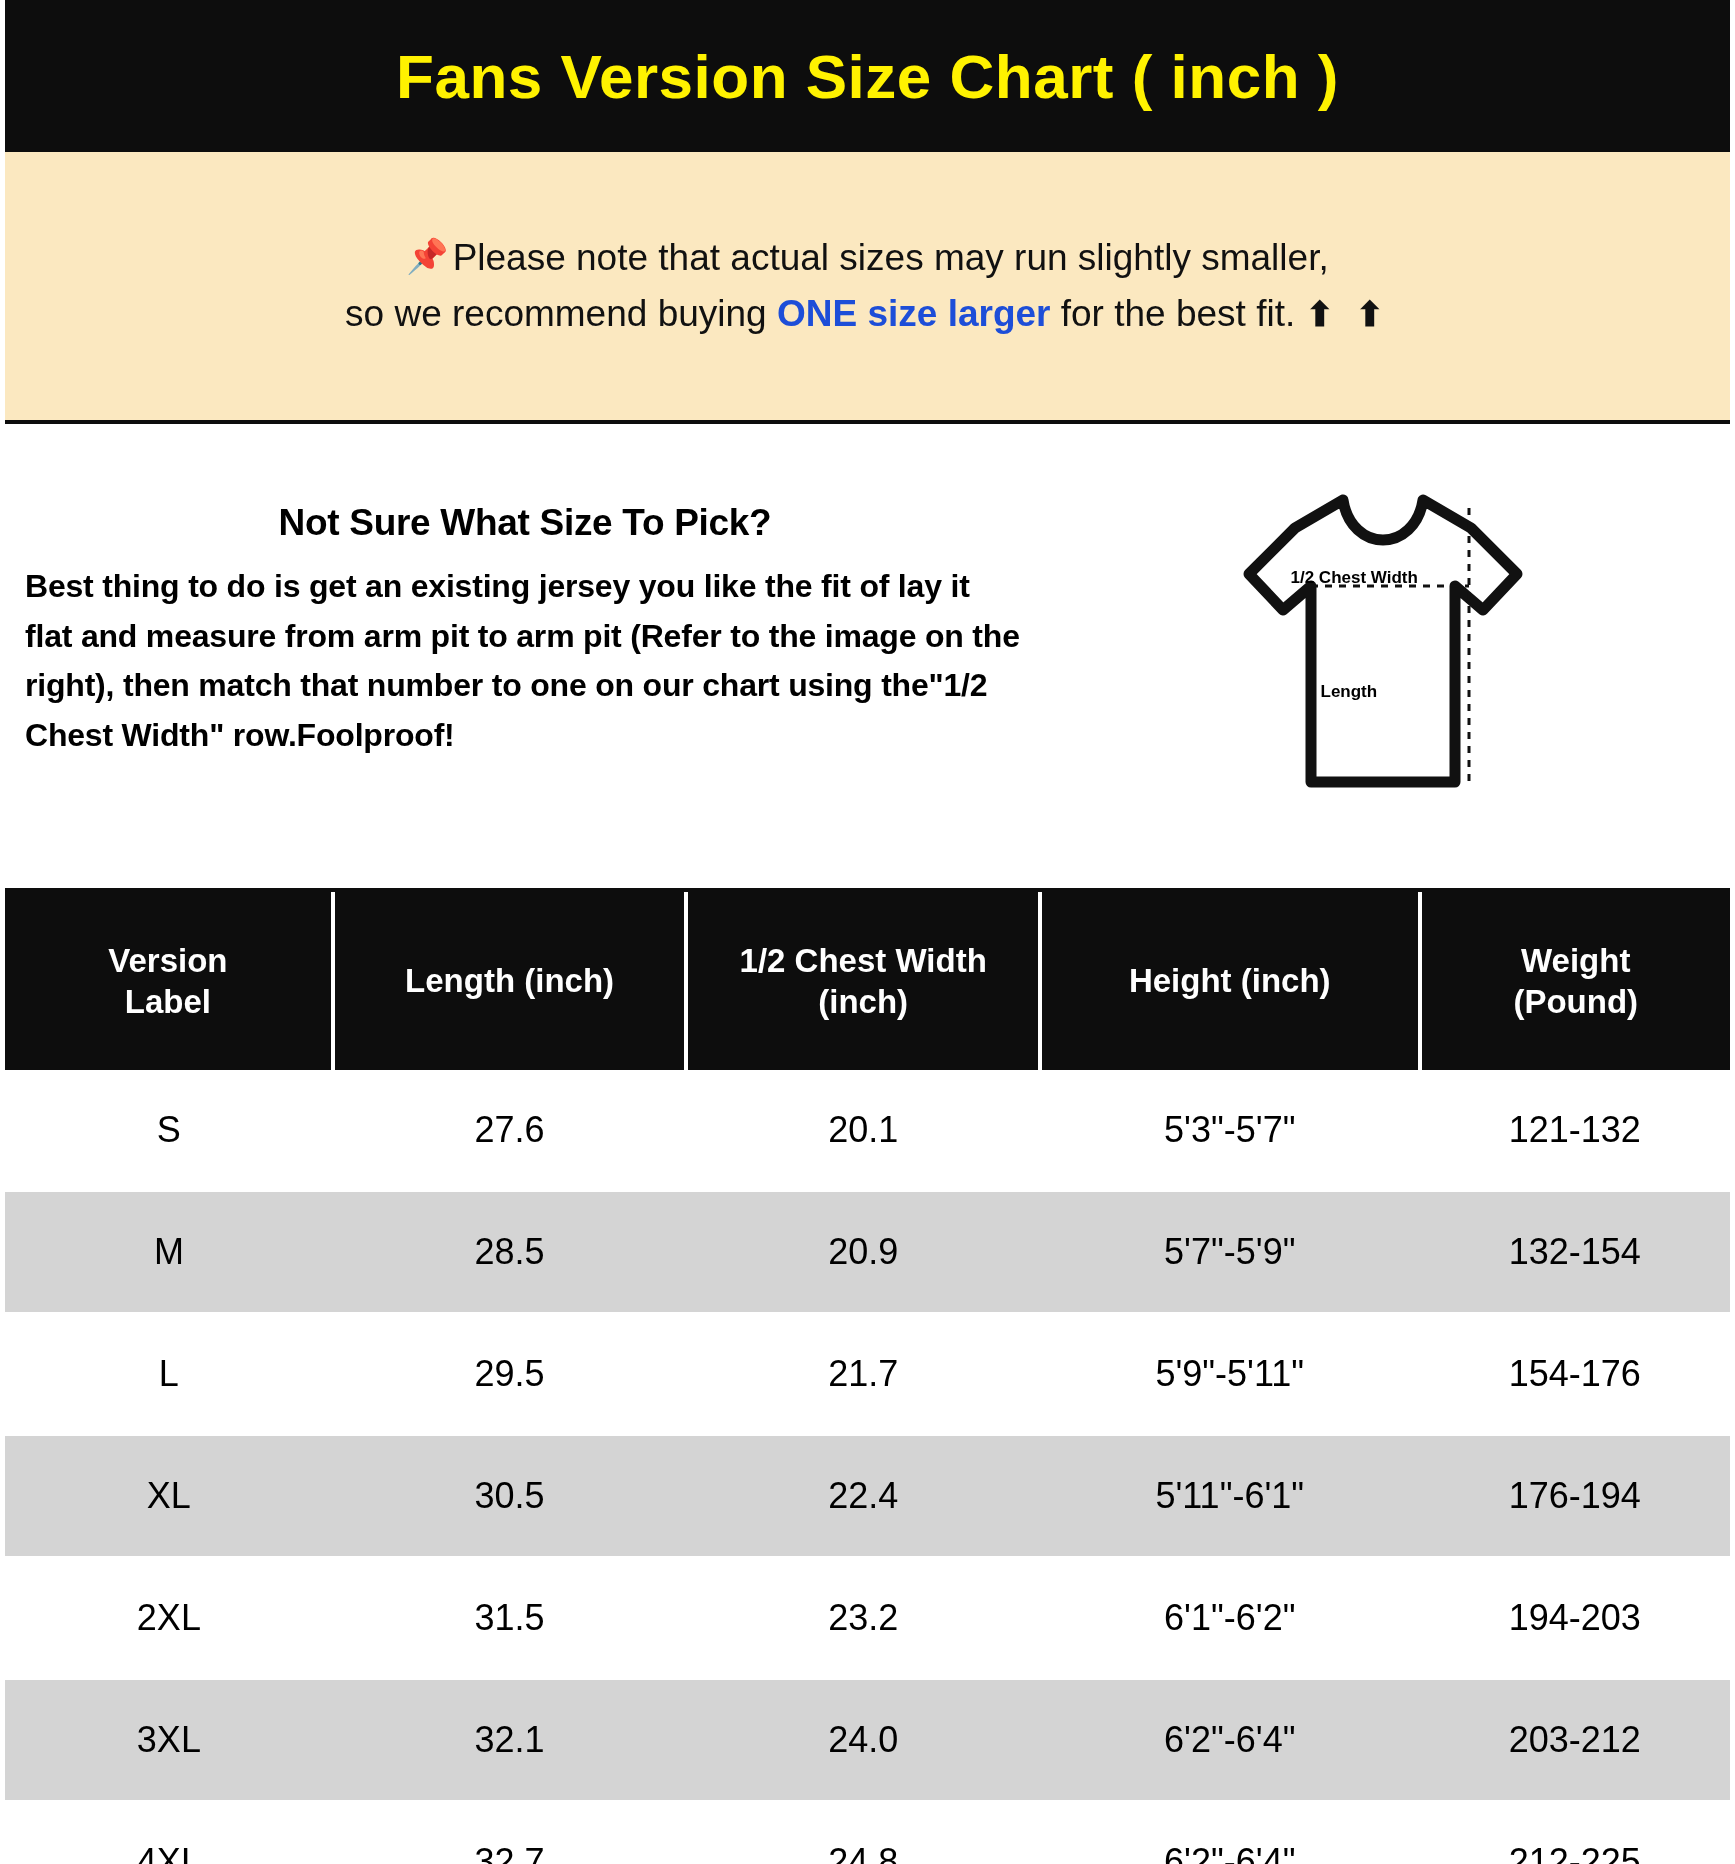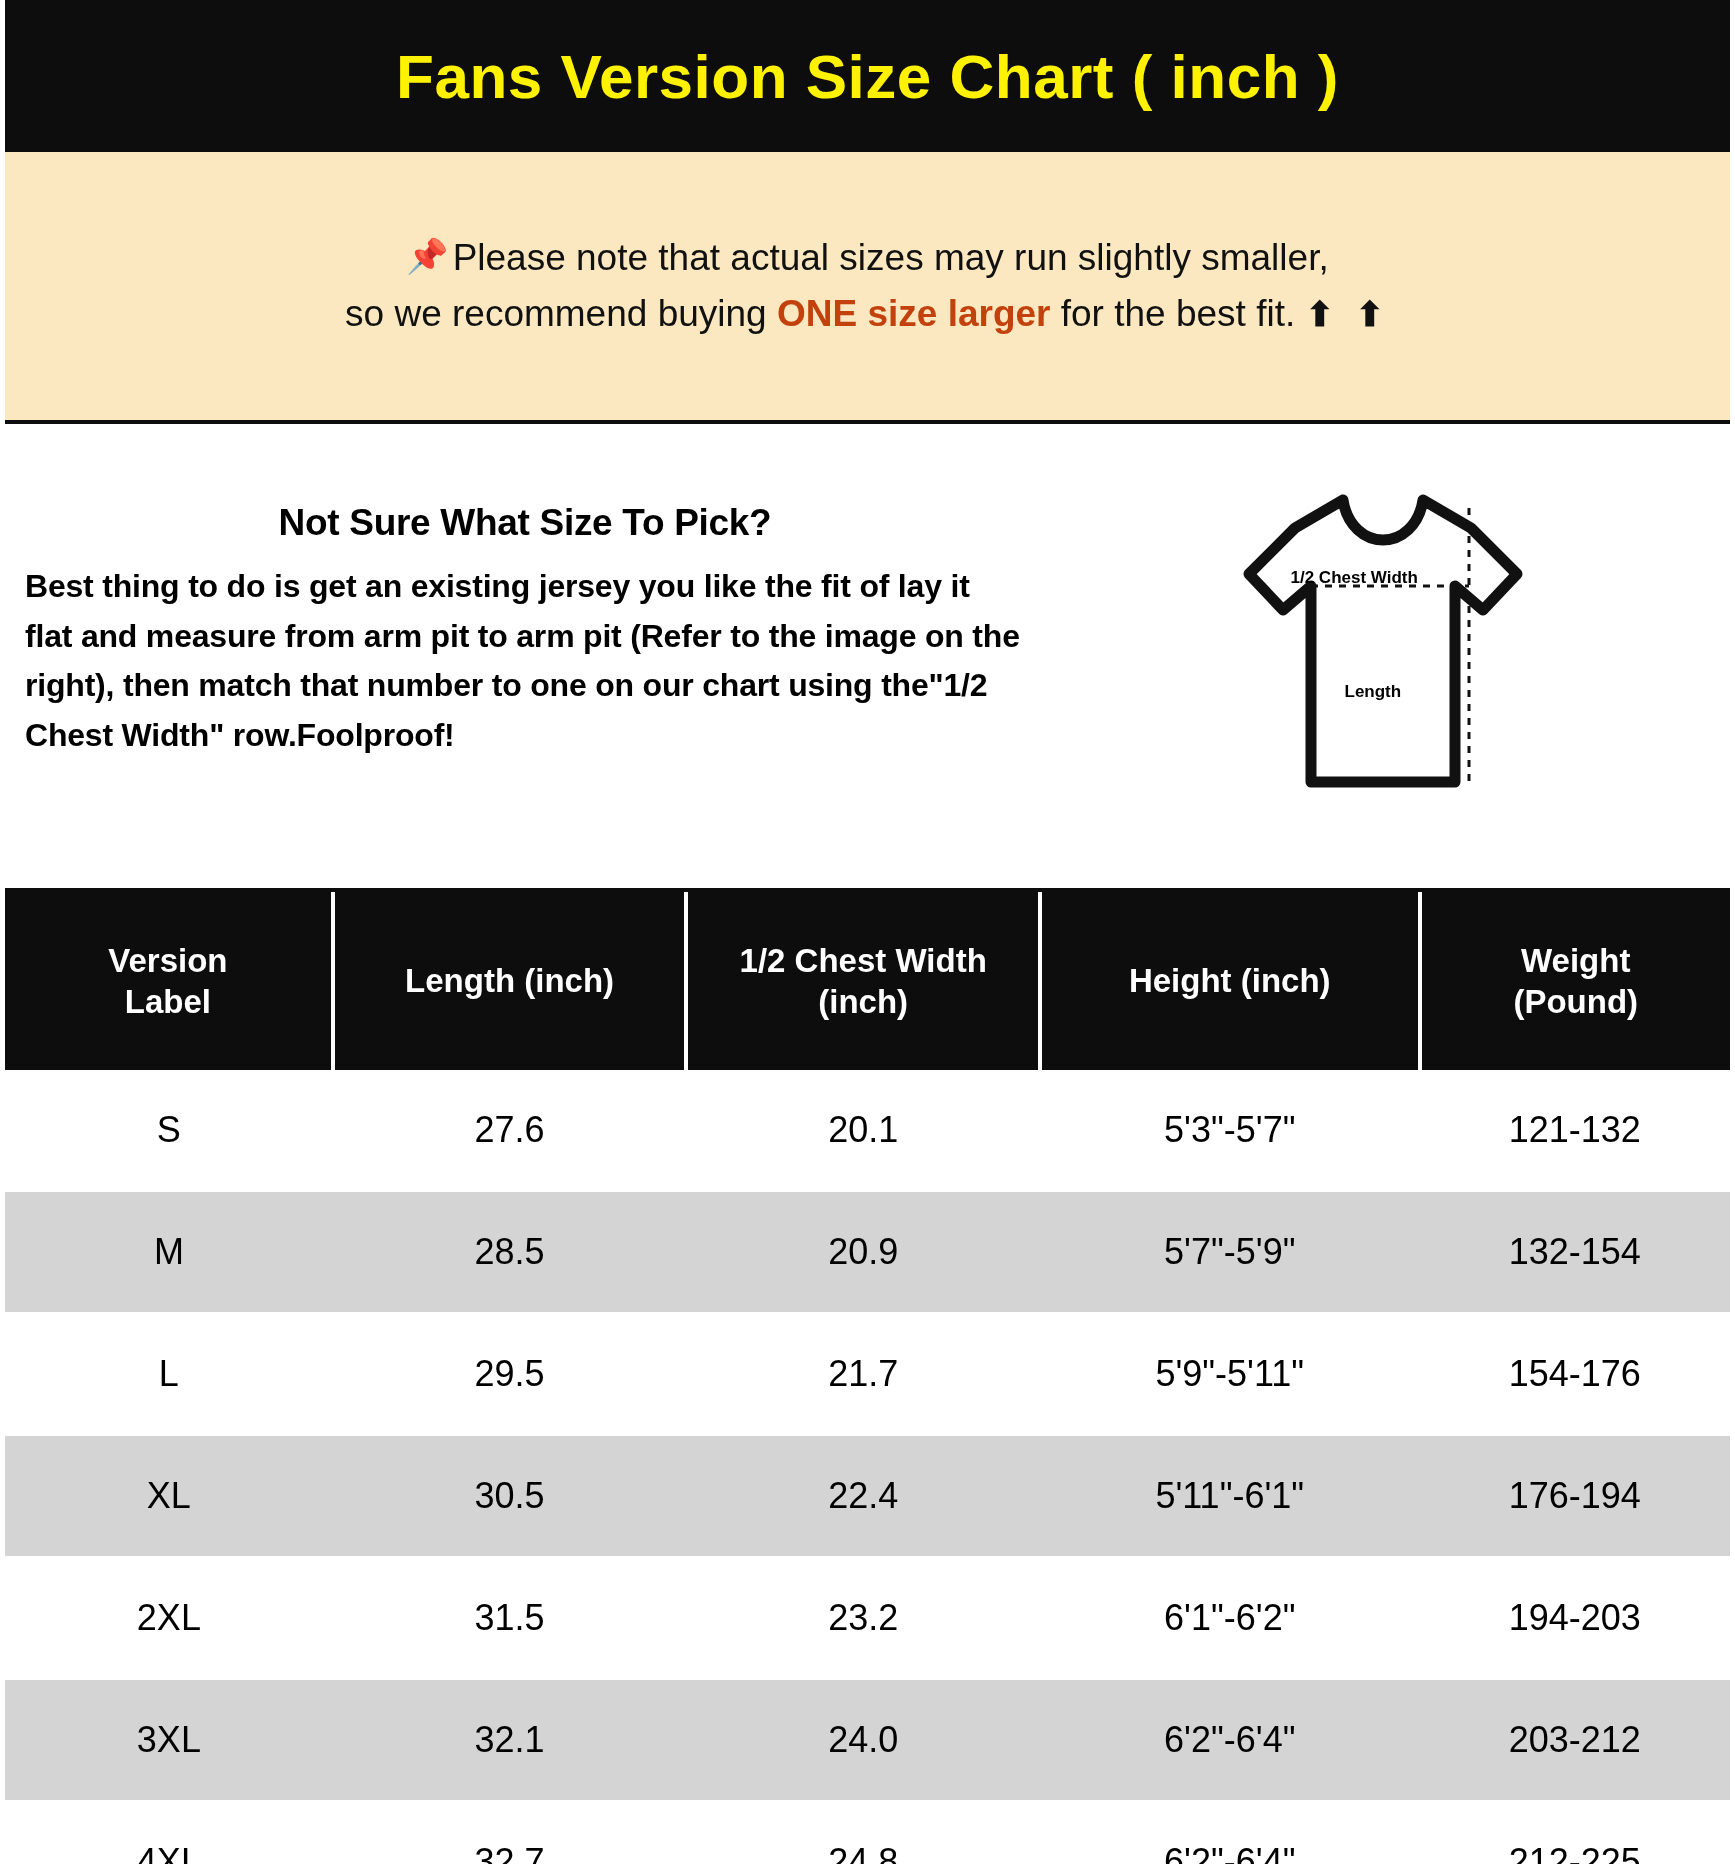--- a/index.html
+++ b/index.html
@@ -59,21 +59,21 @@
     white-space: nowrap;
   }
   .pin-icon {
     display: inline-block;
     font-size: 34px;
     color: #d60000;
     transform: translateY(-2px);
     margin-right: 4px;
   }
   .emph-red {
-    color: #c2410c;
+    color: #1d4ed8;
     font-weight: bold;
   }
   .arrow-up {
     font-weight: bold;
     font-size: 34px;
     letter-spacing: 6px;
   }
 
   
   .info-section {
@@ -118,21 +118,21 @@
   }
   .shirt-figure svg { display: block; }
   .shirt-label {
     position: absolute;
     font-size: 17px;
     font-weight: bold;
     font-family: "Liberation Sans", sans-serif;
     white-space: nowrap;
   }
   .label-chest { left: 58px; top: 86px; }
-  .label-length { left: 112px; top: 200px; }
+  .label-length { left: 88px; top: 200px; }
 
   
   table.size-table {
     width: 100%;
     border-collapse: collapse;
     table-layout: fixed;
   }
   table.size-table th {
     background: #0d0d0d;
     color: #ffffff;

